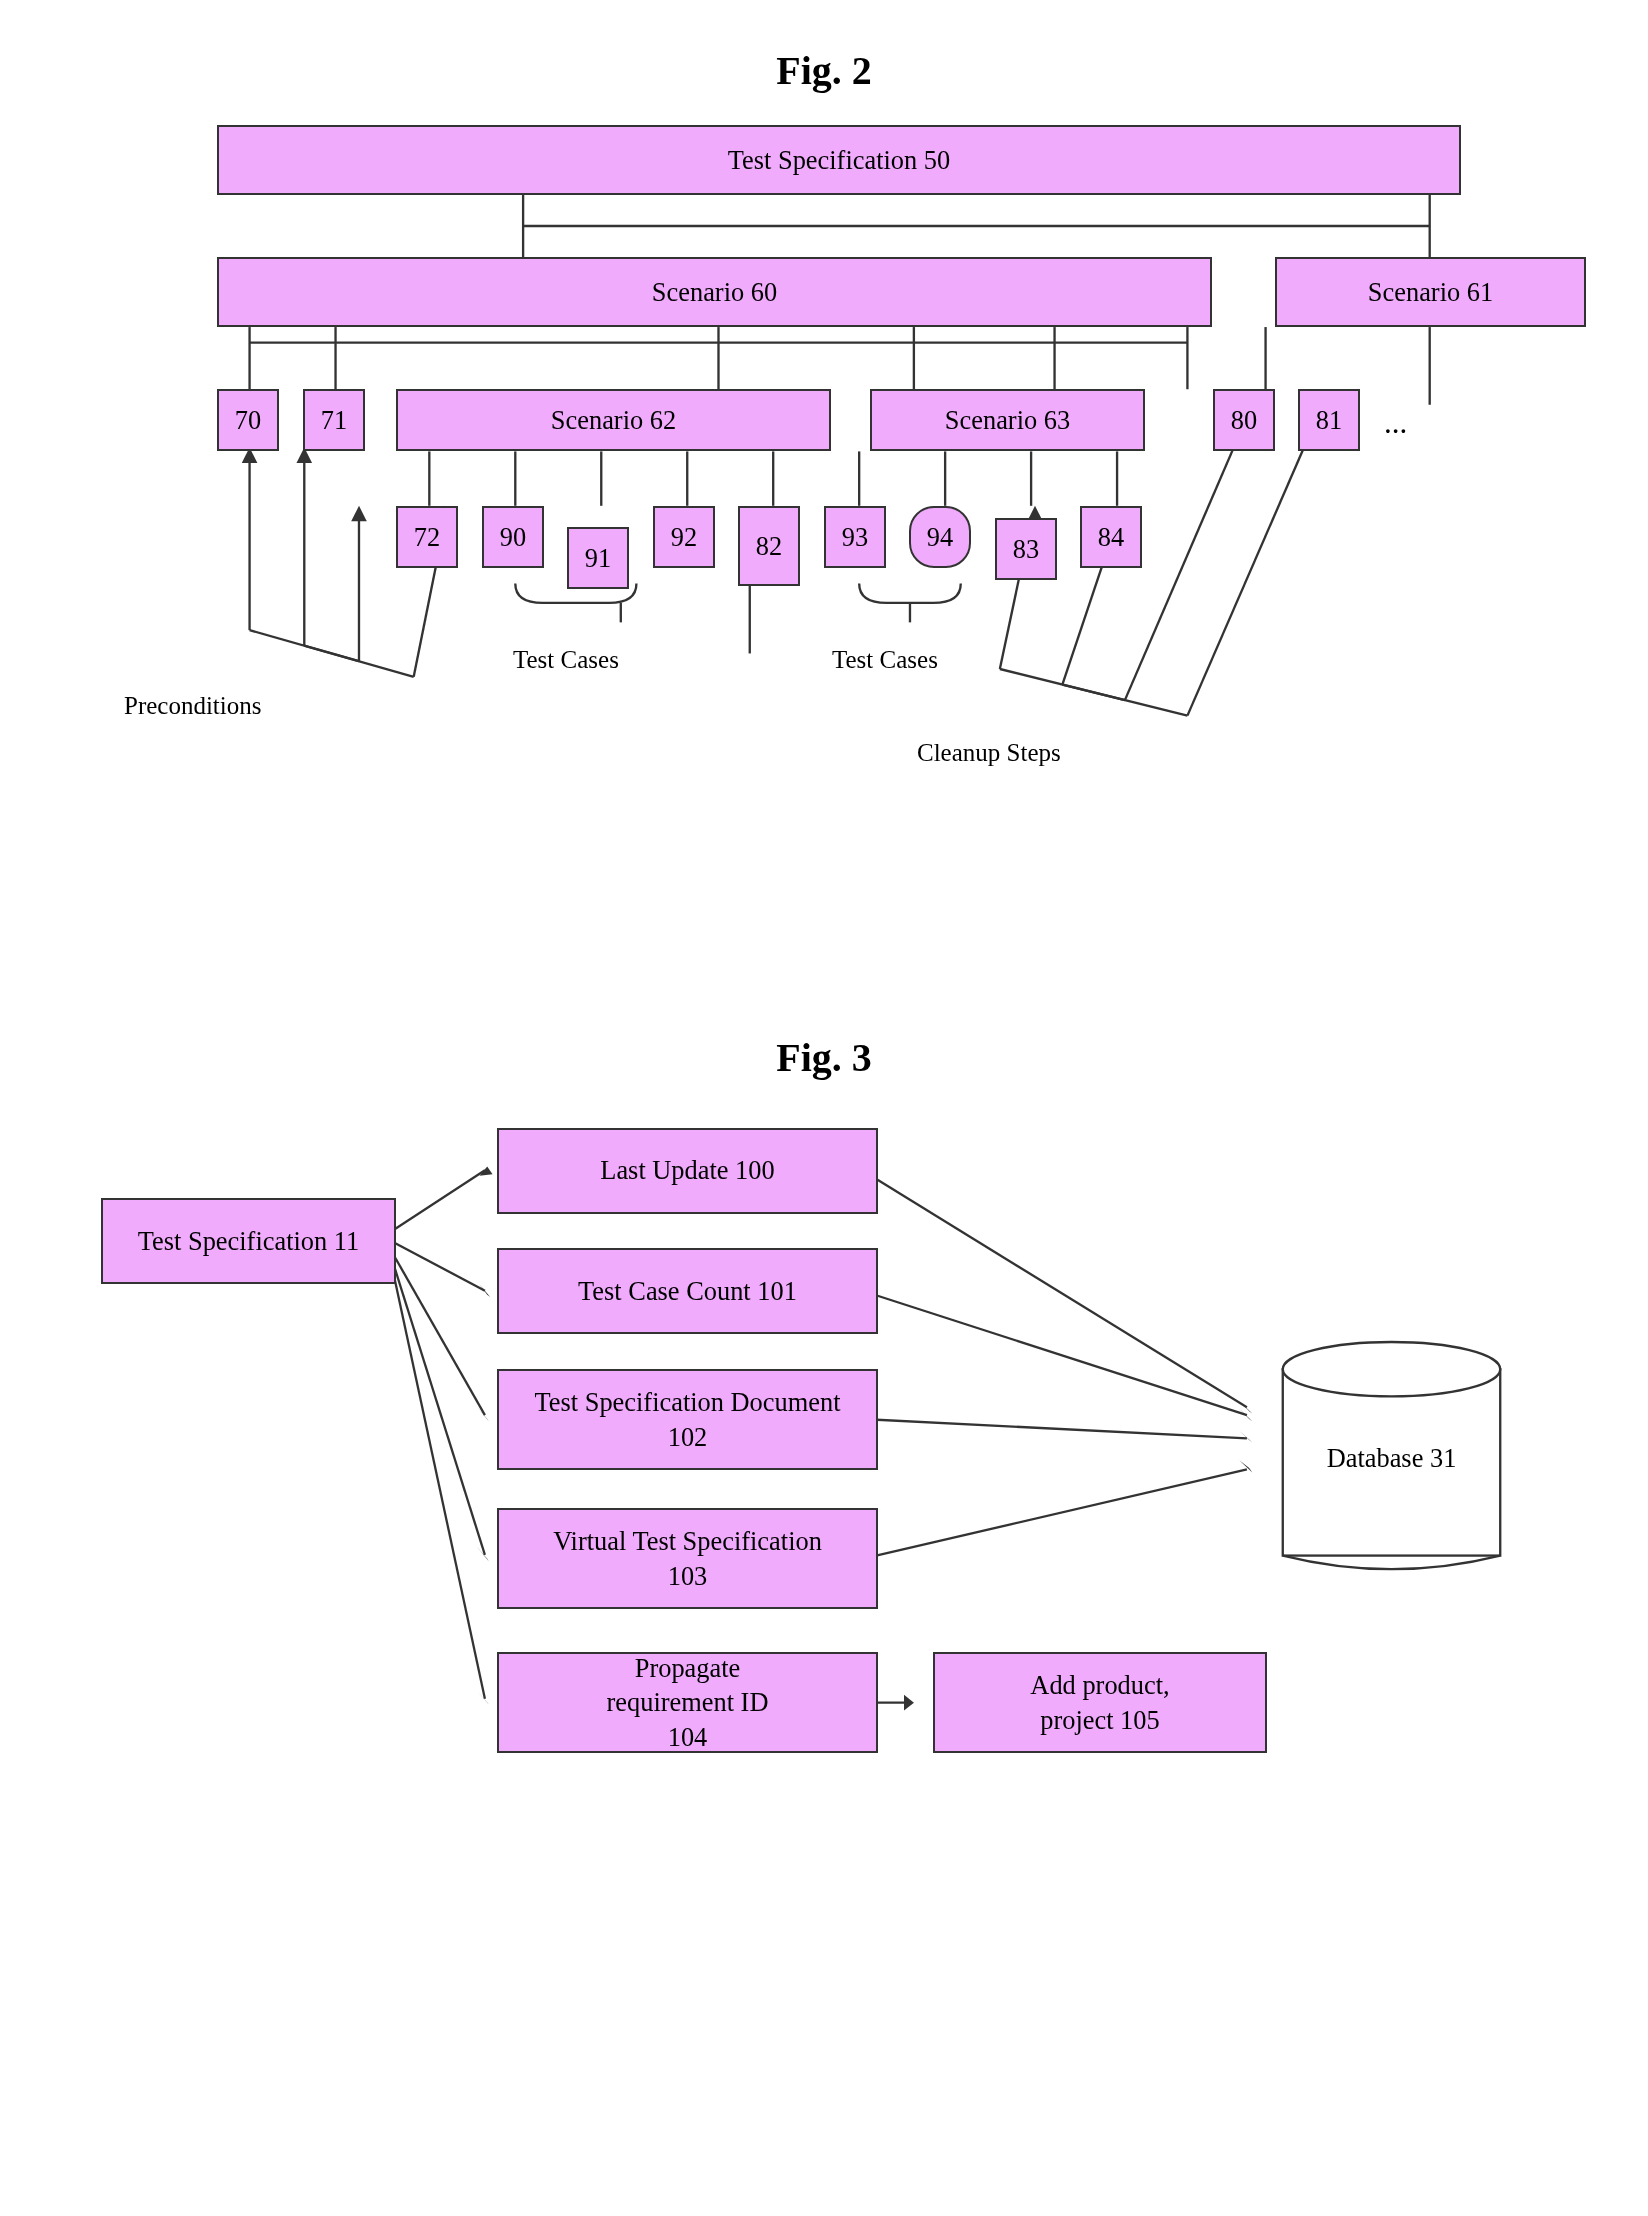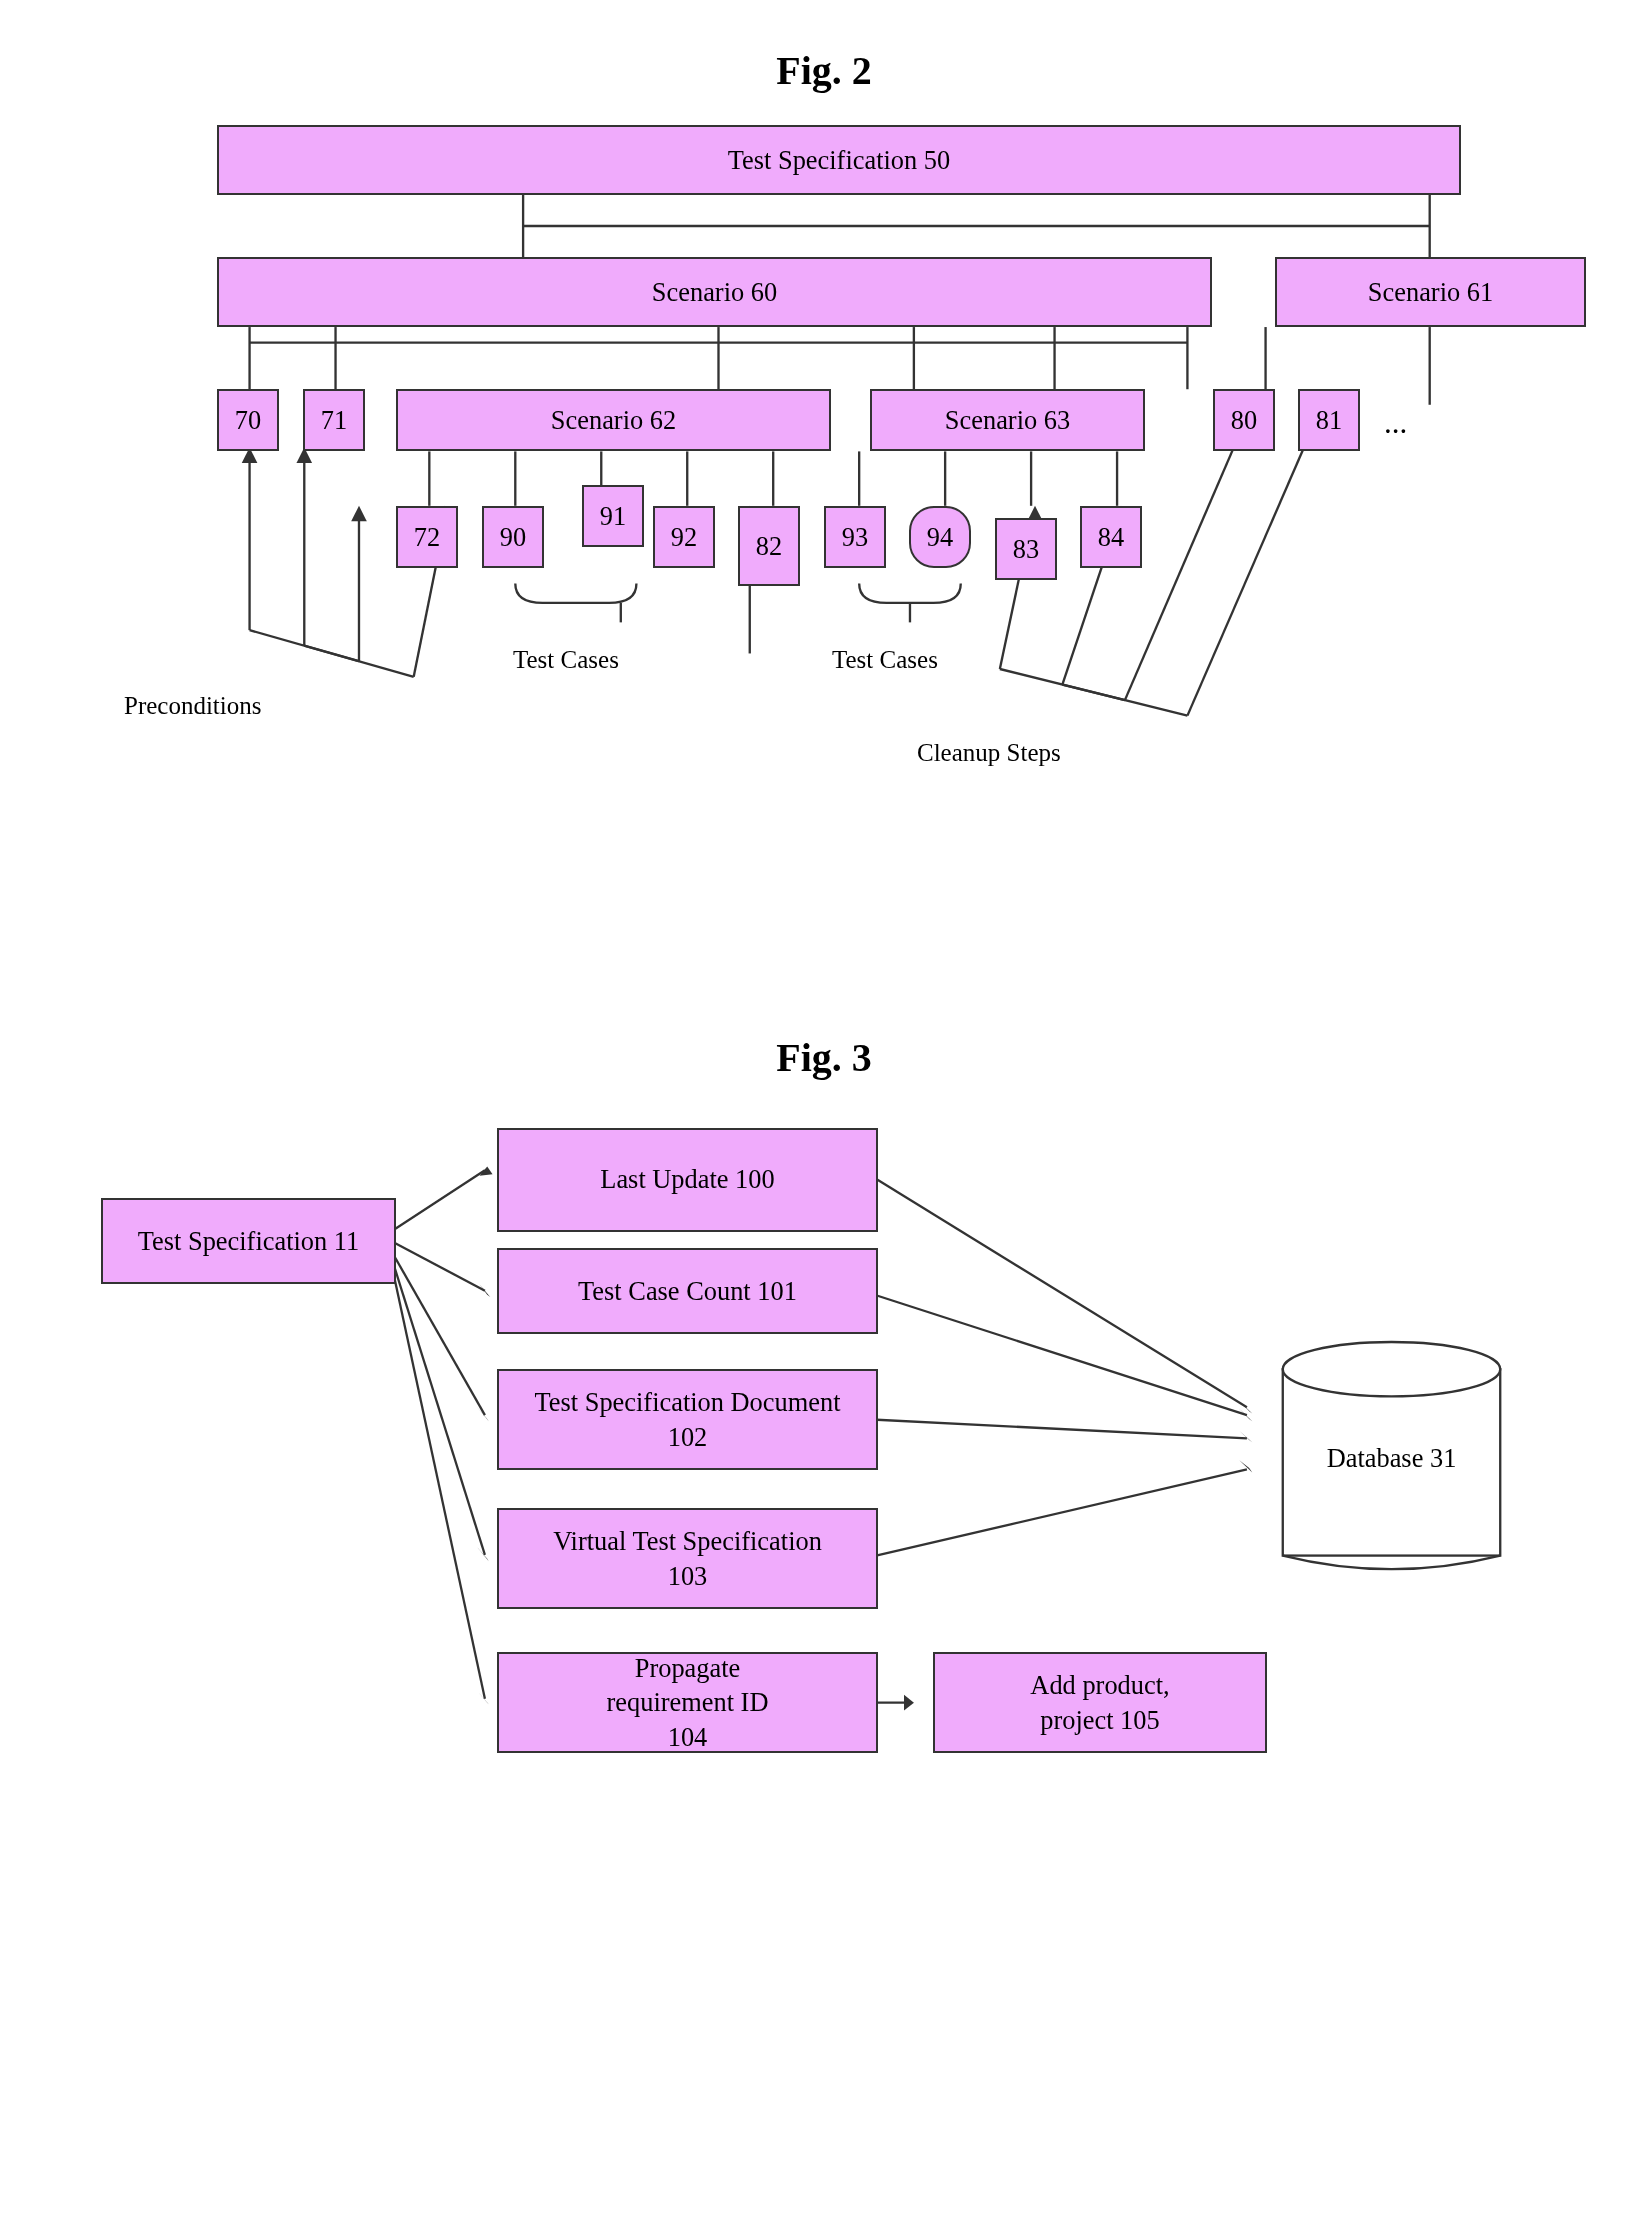--- a/index.html
+++ b/index.html
@@ -53,21 +53,21 @@
 
     .b70        { left: 155px; top: 264px; width: 62px; height: 62px; }
     .b71        { left: 241px; top: 264px; width: 62px; height: 62px; }
     .sc62       { left: 334px; top: 264px; width: 435px; height: 62px; }
     .sc63       { left: 808px; top: 264px; width: 275px; height: 62px; }
     .b80        { left: 1151px; top: 264px; width: 62px; height: 62px; }
     .b81        { left: 1236px; top: 264px; width: 62px; height: 62px; }
 
     .b72        { left: 334px; top: 381px; width: 62px; height: 62px; }
     .b90        { left: 420px; top: 381px; width: 62px; height: 62px; }
-    .b91        { left: 505px; top: 360px; width: 62px; height: 62px; margin-left: 15px; }
+    .b91        { left: 505px; top: 402px; width: 62px; height: 62px; }
     .b92        { left: 591px; top: 381px; width: 62px; height: 62px; }
     .b82        { left: 676px; top: 381px; width: 62px; height: 80px; }
     .b93        { left: 762px; top: 381px; width: 62px; height: 62px; }
     .b94        { left: 847px; top: 381px; width: 62px; height: 62px; border-radius: 25px; }
     .b83        { left: 933px; top: 393px; width: 62px; height: 62px; }
     .b84        { left: 1018px; top: 381px; width: 62px; height: 62px; }
     .dots-label { position: absolute; left: 1322px; top: 280px; font-size: 31px; }
 
     
     .fig2-label {
@@ -93,21 +93,21 @@
 
     .fig3-container {
       position: relative;
       width: 100%;
       height: 816px;
       margin-top: 15.5px;
     }
 
     
     .f3-ts11    { left: 39px;   top: 86px; width: 295px; height: 86px; }
-    .f3-lu100   { left: 435px;  top: 15.5px;  width: 381px; height: 104px; }
+    .f3-lu100   { left: 435px;  top: 15.5px;  width: 381px; height: 86px; }
     .f3-tcc101  { left: 435px;  top: 136px; width: 381px; height: 86px; }
     .f3-tsd102  { left: 435px;  top: 257px; width: 381px; height: 101px; }
     .f3-vts103  { left: 435px;  top: 396px; width: 381px; height: 101px; }
     .f3-prop104 { left: 435px;  top: 540px; width: 381px; height: 101px; }
     .f3-add105  { left: 871px; top: 540px; width: 334px; height: 101px; }
 
     
     .db-cylinder {
       position: absolute;
       display: flex;

